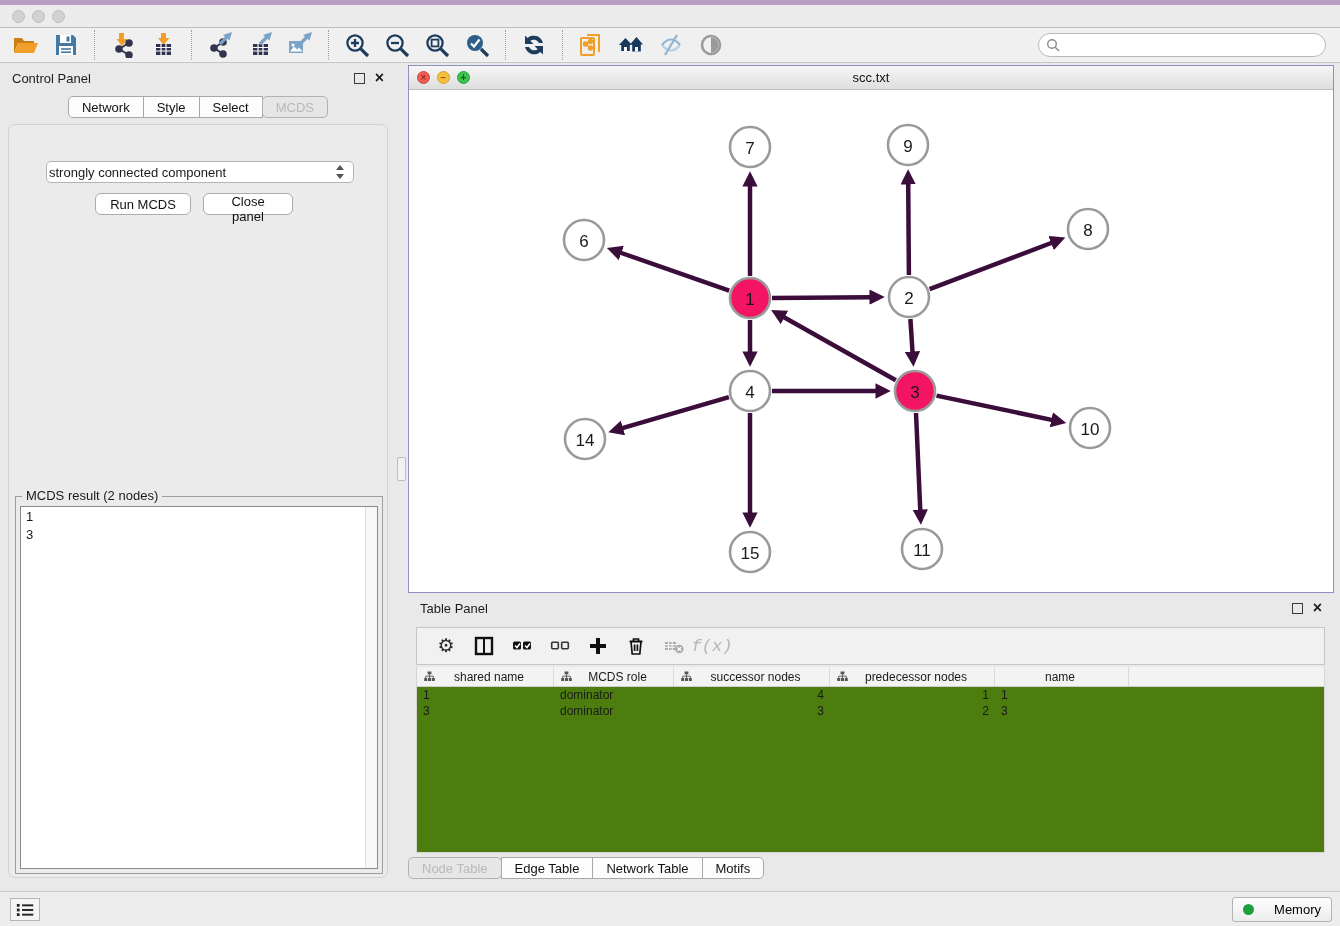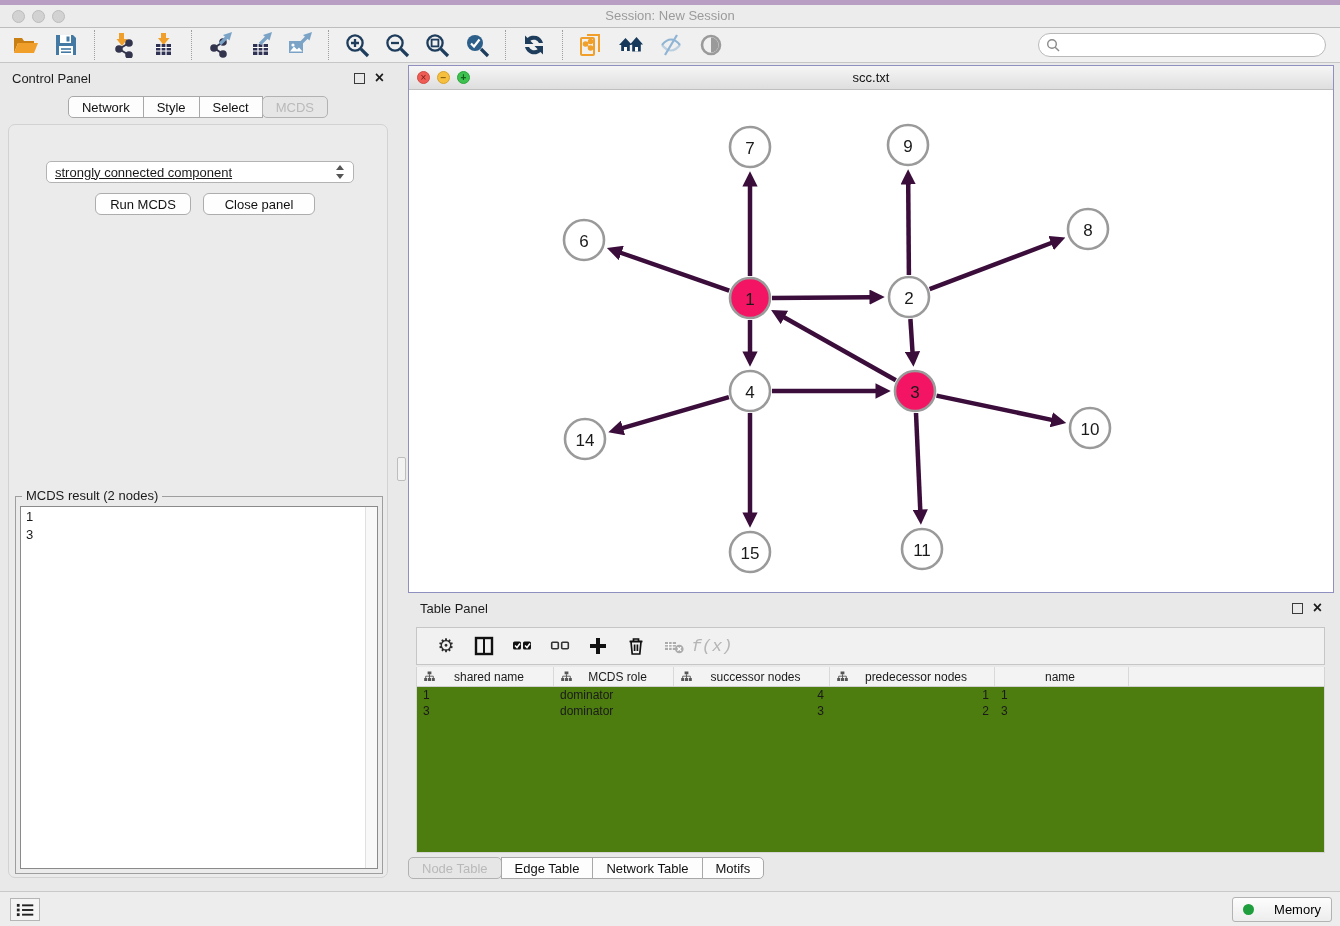--- a/index.html
+++ b/index.html
@@ -29,26 +29,26 @@
   .panel-float { width:11px; height:11px; border:1.5px solid #3a3a3a; margin-right:10px; cursor:pointer; }
   .panel-close { font-weight:bold; font-size:16px; line-height:12px; color:#1c1c1c; cursor:pointer; }
   .cp-tabs { position:absolute; left:0; top:31px; width:100%; display:flex; justify-content:center; }
   .tabstrip { display:flex; }
   .tabstrip .tab { height:22px; line-height:21px; padding:0 13px; background:#fdfdfd; border:1px solid #a8a8a8; margin-left:-1px; font-size:13px; color:#111; cursor:pointer; }
   .tabstrip .tab:first-child { border-radius:5px 0 0 5px; margin-left:0; }
   .tabstrip .tab:last-child { border-radius:0 5px 5px 0; }
   .tabstrip .tab.active { background:#e6e6e6; color:#b9b9b9; border-color:#b2b2b2; border-radius:5px; }
   .cp-box { position:absolute; left:8px; top:59px; width:380px; height:754px; background:#ebebeb; border:1px solid #d2d2d2; border-radius:7px; }
   .opt-label { position:absolute; left:0; width:100%; top:13px; text-align:center; font-size:13px; }
-  .combo { position:absolute; left:37px; top:36px; width:308px; height:22px; background:#fff; border:1px solid #b3b3b3; border-radius:5px; display:flex; align-items:center; padding:0 8px 0 8px; cursor:pointer;text-decoration:underline; }
+  .combo { position:absolute; left:37px; top:36px; width:308px; height:22px; background:#fff; border:1px solid #b3b3b3; border-radius:5px; display:flex; align-items:center; padding:0 8px 0 2px; cursor:pointer; }
   .combo-text { flex:1; font-size:13px; }
   .combo svg { width:10px; height:14px; }
   .btn { position:absolute; height:22px; background:#fefefe; border:1px solid #adadad; border-radius:6px; font-size:13px; font-family:inherit; cursor:pointer; padding:0 12px; color:#111; }
   .btn-run { left:86px; top:68px; width:96px; }
-  .btn-closepanel { left:194px; top:68px; width:112px; }
+  .btn-closepanel { left:194px; top:68px; width:90px; }
   .fieldset { position:absolute; left:6px; top:371px; width:368px; height:378px; border:1px solid #9e9e9e; }
   .legend { position:absolute; left:6px; top:-9px; background:#ebebeb; padding:0 4px; font-size:13px; }
   .result-area { position:absolute; left:4px; top:9px; right:4px; bottom:4px; background:#fff; border:1px solid #8a8a8a; }
   .result-scroll { position:absolute; right:0; top:0; bottom:0; width:12px; background:#f8f8f8; border-left:1px solid #e0e0e0; }
   .result-line { padding:1px 0 0 5px; font-size:13px; line-height:17px; }
 
   
   .splitter-handle { position:absolute; left:397px; top:457px; width:9px; height:24px; background:#f2f2f2; border:1px solid #bdbdbd; border-radius:2px; cursor:col-resize; }
 
   
@@ -88,21 +88,20 @@
 </head>
 <body>
 
 <div class="accent-strip"></div>
 <div class="titlebar">
   <span class="traffic">
     <i></i>
     <i></i>
     <i></i>
   </span>
-  <div class="win-title">Session: New Session</div>
 </div>
 
 <div class="toolbar">
     <button class="tbtn">
       <svg viewBox="0 0 26 26">
         <path fill="#c97f12" d="M1 21V6h8l2 3h10v2H5z"></path>
         <path fill="#f0a02a" d="M1 21L5 11h20l-4 10z"></path>
       </svg>
     </button>
     <button class="tbtn">

